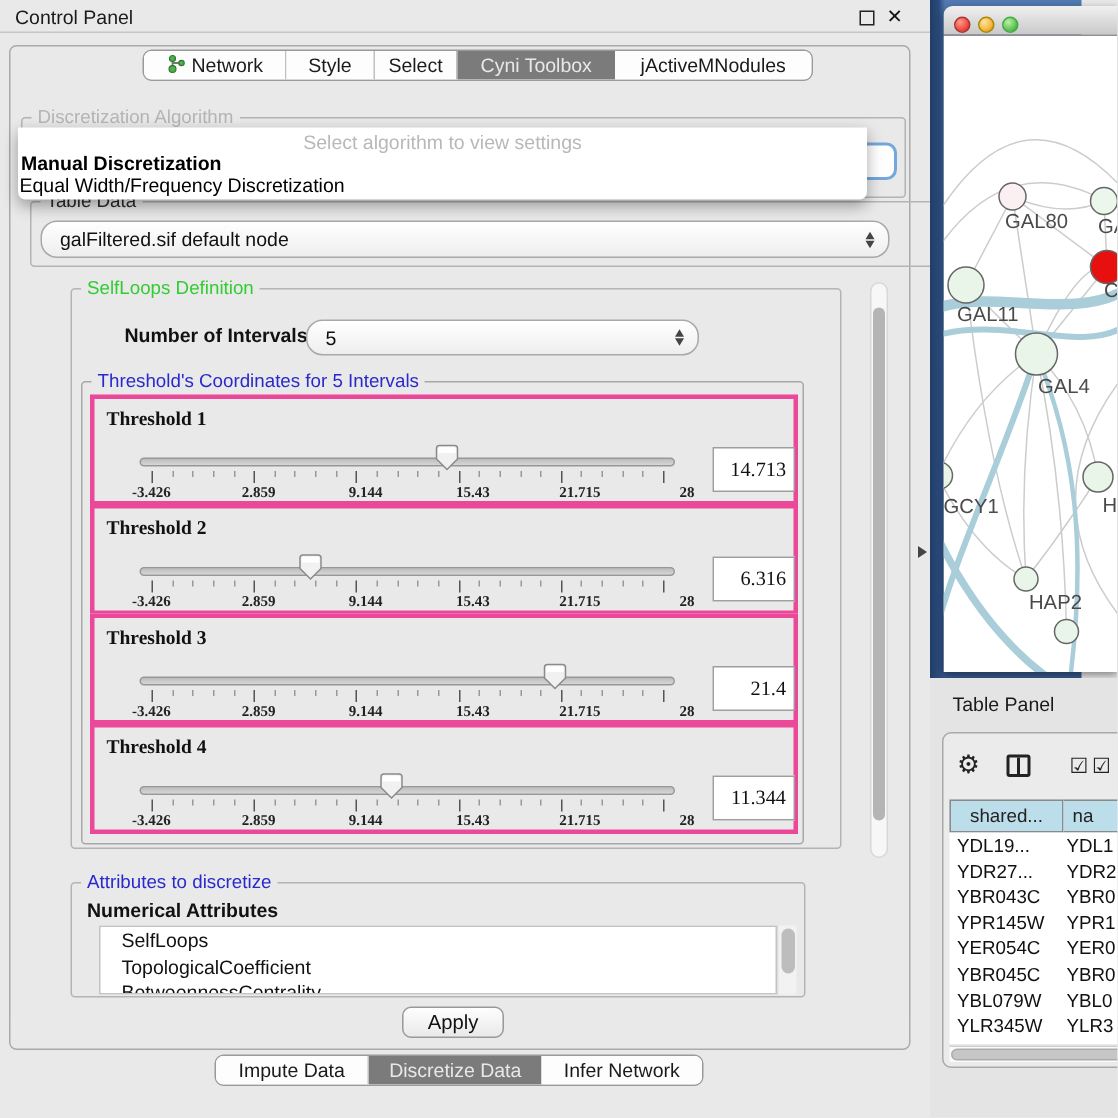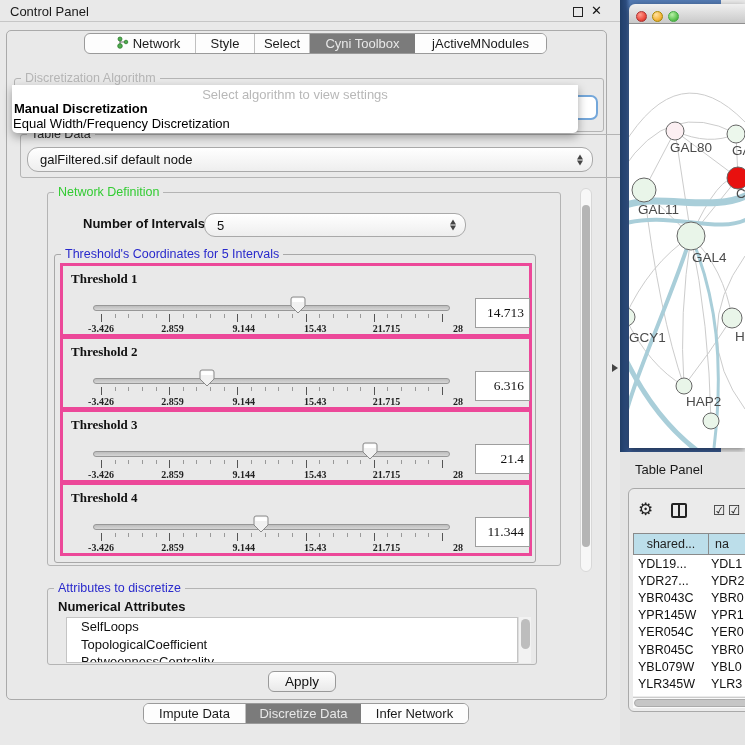--- a/index.html
+++ b/index.html
@@ -13,21 +13,21 @@
 
   
   .titlebar{position:absolute;left:0;top:0;width:620px;height:22px;background:#e9e9e9;border-bottom:1px solid #c6c6c6;}
   .titlebar .title{position:absolute;left:10px;top:4px;font-size:13px;color:#1a1a1a;}
   .float-btn{position:absolute;left:573px;top:7px;width:10px;height:10px;border:1.5px solid #222;}
   .close-btn{position:absolute;left:591px;top:3px;font-size:13px;font-weight:bold;color:#111;}
 
   .innerpanel{position:absolute;left:6px;top:30px;width:601px;height:670px;border:1px solid #aaaaaa;border-radius:5px;background:var(--panelbg);}
 
   .tabgroup{position:absolute;display:flex;height:21px;border:1px solid #9a9a9a;border-radius:6px;overflow:hidden;background:#fdfdfd;z-index:6;}
-  #top-tabs{left:84px;top:33px;padding-left:16px;}
+  #top-tabs{left:95px;top:33px;}
   #bottom-tabs{left:143px;top:703px;}
   .tabseg{display:flex;align-items:center;justify-content:center;font-size:13px;color:#1a1a1a;background:#fdfdfd;border-right:1px solid #c0c0c0;gap:4px;}
   .tabseg:last-child{border-right:none;}
   .tabseg.sel{background:var(--seltab);color:#e8e8e8;border-right:none;}
 
   .groupbox{position:absolute;border:1px solid #b4b4b4;border-radius:3px;}
   .grouplabel{position:absolute;top:-8px;left:6px;background:var(--panelbg);padding:0 4px;font-size:12.5px;white-space:nowrap;}
   .g-green{color:var(--green);} .g-blue{color:var(--blue);} .g-gray{color:#b5b5b5;} .g-dark{color:#2a2a2a;}
 
   .combo{position:absolute;background:linear-gradient(#ffffff,#eeeeee);border:1px solid #a9a9a9;border-radius:11px;font-size:13px;color:#111;display:flex;align-items:center;padding:0 12px;}
@@ -154,21 +154,21 @@
     <div class="combo" style="left:6px;top:12px;width:566px;height:25px;">
       <span>galFiltered.sif default node</span>
       <span class="arrows">
           <span class="arr-up"></span>
           <span class="arr-dn"></span>
         </span>
     </div>
   </div>
 
   <div class="groupbox" style="left:47px;top:192px;width:514px;height:374px;">
-    <span class="grouplabel g-green">Network Definition</span>
+    <span class="grouplabel g-green">SelfLoops Definition</span>
     <span style="position:absolute;left:35px;top:23px;font-size:13px;font-weight:bold;color:#111;">Number of Intervals</span>
     <div class="combo" style="left:156px;top:20px;width:262px;height:24px;">
       <span>5</span>
       <span class="arrows">
           <span class="arr-up"></span>
           <span class="arr-dn"></span>
         </span>
     </div>
     <div class="groupbox" style="left:6px;top:61px;width:482px;height:309px;border-color:#a8a8a8;">
       <span class="grouplabel g-blue">Threshold's Coordinates for 5 Intervals</span>

